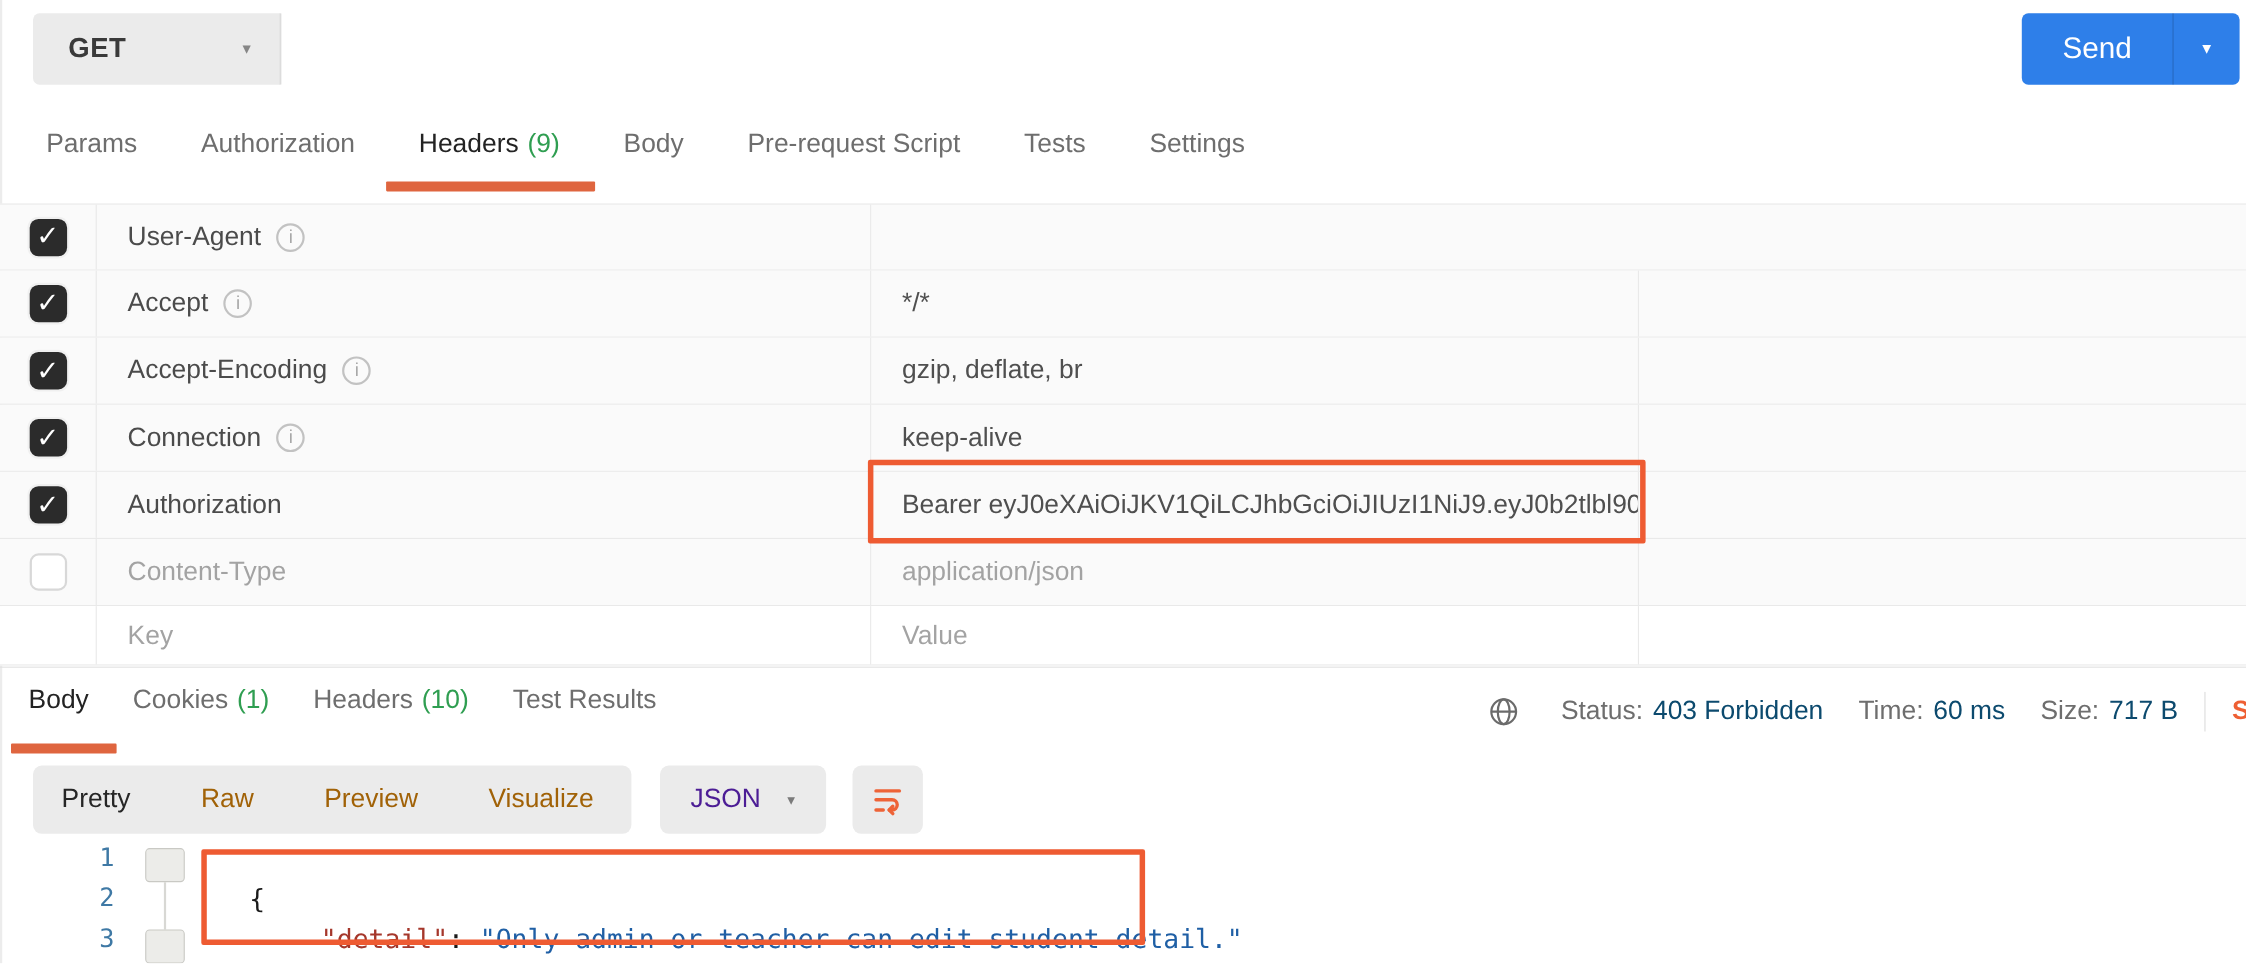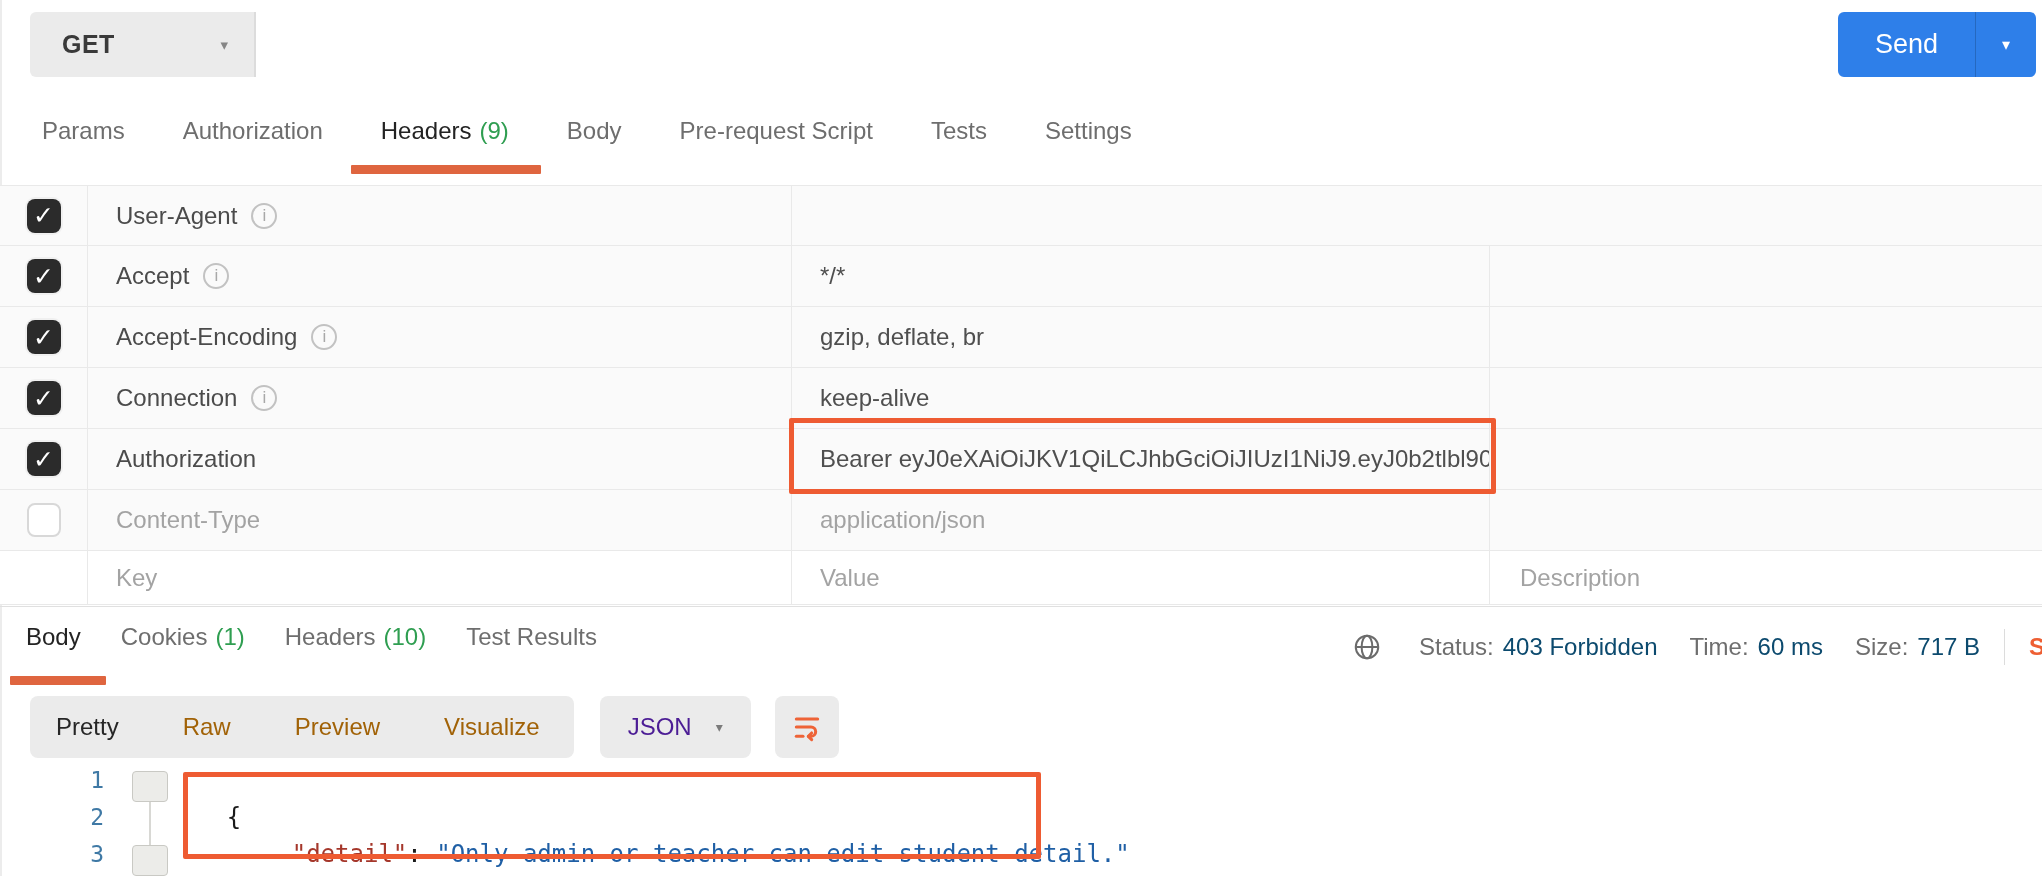--- a/index.html
+++ b/index.html
@@ -210,23 +210,20 @@
         </div>
       <div class="cell desc-cell"></div>
     </div>
     <div class="hrow placeholder">
       <div class="cell cb-cell"></div>
       <div class="cell key-cell muted">
           <span>Key</span>
         </div>
       <div class="cell val-cell muted">
           <span>Value</span>
-        </div>
-      <div class="cell desc-cell">
-          <span>Description</span>
         </div>
     </div>
   </div>
 
   <div class="auth-highlight"></div>
 
   <div class="section-divider"></div>
 
   <div class="resp-header">
     <div class="resp-tabs">

